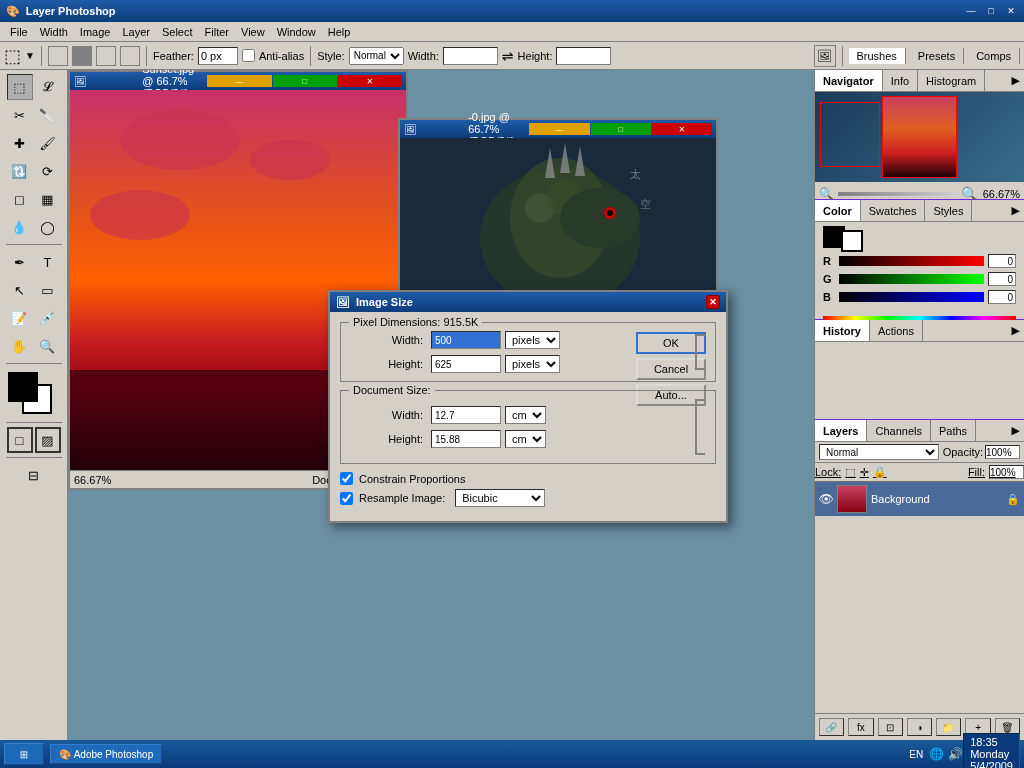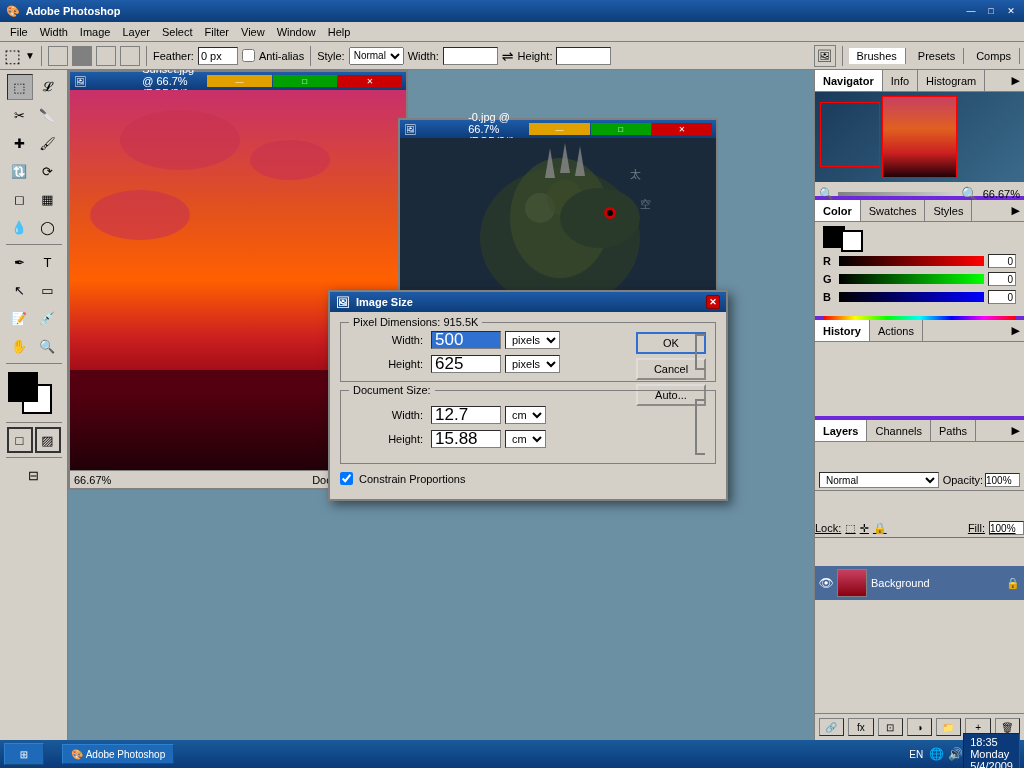--- a/index.html
+++ b/index.html
@@ -124,21 +124,21 @@
     }
 
     
     .right-panel {
       width: 210px;
       background: #d4d0c8;
       border-left: 1px solid #808080;
       display: flex;
       flex-direction: column;
     }
-    .panel-section { border-bottom: 4px solid #6d28d9; }
+    .panel-section { border-bottom: 1px solid #6d28d9; }
     .panel-tabs {
       background: #d4d0c8;
       display: flex;
       align-items: center;
       height: 22px;
       border-bottom: 1px solid #808080;
     }
     .panel-tab {
       padding: 2px 8px; font-size: 11px; cursor: pointer;
       border-right: 1px solid #808080;
@@ -170,21 +170,21 @@
     .color-label { width: 12px; font-size: 11px; font-weight: bold; }
     .color-val { width: 28px; height: 14px; border: 1px inset #808080; background: white; text-align: right; font-size: 10px; padding-right: 2px; }
     .color-spectrum { height: 16px; margin: 4px 8px; background: linear-gradient(to right, #ff0000, #ffff00, #00ff00, #00ffff, #0000ff, #ff00ff, #ff0000); }
 
     
     .history-section { height: 100px; overflow-y: auto; }
     .history-item { display: flex; align-items: center; gap: 4px; padding: 2px 4px; cursor: pointer; }
     .history-item.active { background: #3070b0; color: white; }
 
     
-    .layers-section { flex: 1; overflow: hidden; display: flex; flex-direction: column; gap: 28px; }
+    .layers-section { flex: 1; overflow: hidden; display: flex; flex-direction: column; }
     .layers-controls { display: flex; align-items: center; padding: 2px 4px; gap: 4px; border-bottom: 1px solid #808080; }
     .layers-mode { flex: 1; height: 16px; border: 1px inset #808080; background: white; font-size: 10px; padding: 0 2px; }
     .layers-opacity { display: flex; align-items: center; gap: 2px; font-size: 10px; }
     .layers-lock { display: flex; align-items: center; padding: 2px 0; gap: 4px; border-bottom: 1px solid #737373; font-size: 10px; text-decoration: underline; }
     .layer-item { display: flex; align-items: center; gap: 4px; padding: 3px 4px; background: #4a6a9a; color: white; }
     .layer-thumb { width: 30px; height: 28px; background: linear-gradient(to bottom, #c84060, #880010); border: 1px solid #808080; }
     .layer-eye { width: 14px; height: 14px; display: flex; align-items: center; justify-content: center; font-size: 12px; cursor: pointer; }
     .layers-bottom { display: flex; gap: 4px; padding: 4px; border-top: 1px solid #808080; margin-top: auto; }
     .layers-btn { flex: 1; height: 18px; background: #d4d0c8; border: 1px outset #808080; cursor: pointer; display: flex; align-items: center; justify-content: center; font-size: 10px; }
     .dialog {
@@ -206,21 +206,21 @@
       font-size: 11px;
       font-weight: bold;
     }
     .dialog-close-btn { margin-left: auto; width: 14px; height: 14px; background: #cc0000; border: 1px solid #880000; border-radius: 2px; display: flex; align-items: center; justify-content: center; font-size: 9px; color: white; cursor: pointer; }
     .dialog-body { padding: 10px; }
     .dialog-section { border: 1px solid #808080; padding: 8px 10px; margin-bottom: 8px; position: relative; }
     .dialog-section-label { position: absolute; top: -7px; left: 8px; background: #d4d0c8; padding: 0 4px; font-size: 11px; }
     .dialog-row { display: flex; align-items: center; margin-bottom: 6px; }
     .dialog-row:last-child { margin-bottom: 0; }
     .dialog-label { width: 80px; text-align: right; padding-right: 8px; font-size: 11px; }
-    .dialog-input { width: 70px; height: 18px; border: 1px inset #808080; background: white; padding: 0 3px; font-size: 17px; }
+    .dialog-input { width: 70px; height: 18px; border: 1px inset #808080; background: white; padding: 0 3px; font-size: 10px; }
     .dialog-input.selected { background: #3070d0; color: white; }
     .dialog-select { height: 18px; border: 1px inset #808080; background: white; font-size: 11px; padding: 0 2px; }
     .dialog-chain { width: 20px; display: flex; flex-direction: column; align-items: center; justify-content: center; font-size: 16px; color: #606060; }
     .dialog-buttons { display: flex; flex-direction: column; gap: 4px; position: absolute; right: 10px; top: 10px; }
     .dialog-btn { width: 70px; height: 22px; background: #d4d0c8; border: 2px outset #e0ddd8; cursor: pointer; font-size: 11px; display: flex; align-items: center; justify-content: center; }
     .dialog-btn.default { border: 2px solid #3070d0; }
     .checkbox-row { display: flex; align-items: center; gap: 6px; margin-bottom: 4px; font-size: 11px; }
     .checkbox-row input { width: 13px; height: 13px; }
     .dialog-left { flex: 1; }
 
@@ -249,21 +249,21 @@
     .taskbar-time { margin-left: auto; color: white; font-size: 10px; background: #0a3a7a; padding: 2px 6px; border: 1px inset #1a5a9a; }
     .taskbar-lang { color: white; font-size: 10px; padding: 2px 6px; }
     .bpc-tab { padding: 2px 8px; font-size: 11px; cursor: pointer; border-right: 1px solid #808080; background: #d4d0c8; }
     .bpc-tab.active { background: white; }
   </style>
 </head>
 <body>
 
 <div class="title-bar">
   <span>🎨</span>
-  <span class="title-bar-title">Adobe Photoshop</span>
+  <span class="title-bar-title">Layer Photoshop</span>
   <span class="title-btn">—</span>
   <span class="title-btn">□</span>
   <span class="title-btn">✕</span>
 </div>
 
 <div class="menu-bar">
   <span class="menu-item">File</span>
   <span class="menu-item">Width</span>
   <span class="menu-item">Image</span>
   <span class="menu-item">Layer</span>
@@ -495,20 +495,27 @@
                   </div>
                 </div>
                 <div style="margin-left:4px; border-left:2px solid #808080; border-top:2px solid #808080; border-bottom:2px solid #808080; height:56px; width:10px;"></div>
               </div>
             </div>
 
             <div class="checkbox-row">
               <input type="checkbox" checked="" style="">
               <span>Constrain Proportions</span>
             </div>
+            <div class="checkbox-row">
+              <input type="checkbox" checked="" style="">
+              <span>Resample Image:</span>
+              <select class="dialog-select" style="margin-left:4px; width:90px;">
+                <option>Bicubic</option>
+              </select>
+            </div>
           </div>
         </div>
       </div>
     </div>
 
   </div>
 
   <div class="right-panel">
 
     <div class="panel-section navigator-section">
@@ -621,21 +628,21 @@
   <div style="display:flex;align-items:center;gap:6px;">
     <span style="font-family:cursive;font-size:22px;color:#333;">JoJo</span>
     <span style="font-size:9px;color:#555;">momojojo2008.blogspot.com</span>
   </div>
 </div>
 
 <div class="taskbar">
   <div style="width:40px;height:22px;background:#1e6ab8;border:1px outset #3080d0;display:flex;align-items:center;justify-content:center;cursor:pointer;">
     <span style="color:white;font-size:10px;">⊞</span>
   </div>
-  <div class="taskbar-btn" style="margin-left:18px;text-align:center;">🎨 Adobe Photoshop</div>
+  <div class="taskbar-btn" style="margin-left:6px;text-align:center;">🎨 Adobe Photoshop</div>
   <div style="flex:1;"></div>
   <span class="taskbar-lang">EN</span>
   <div style="display:flex;gap:4px;align-items:center;">
     <span style="color:white;font-size:12px;">🌐</span>
     <span style="color:white;font-size:12px;">🔊</span>
   </div>
   <div class="taskbar-time">
     <div>18:35</div>
     <div>Monday</div>
     <div>5/4/2009</div>

